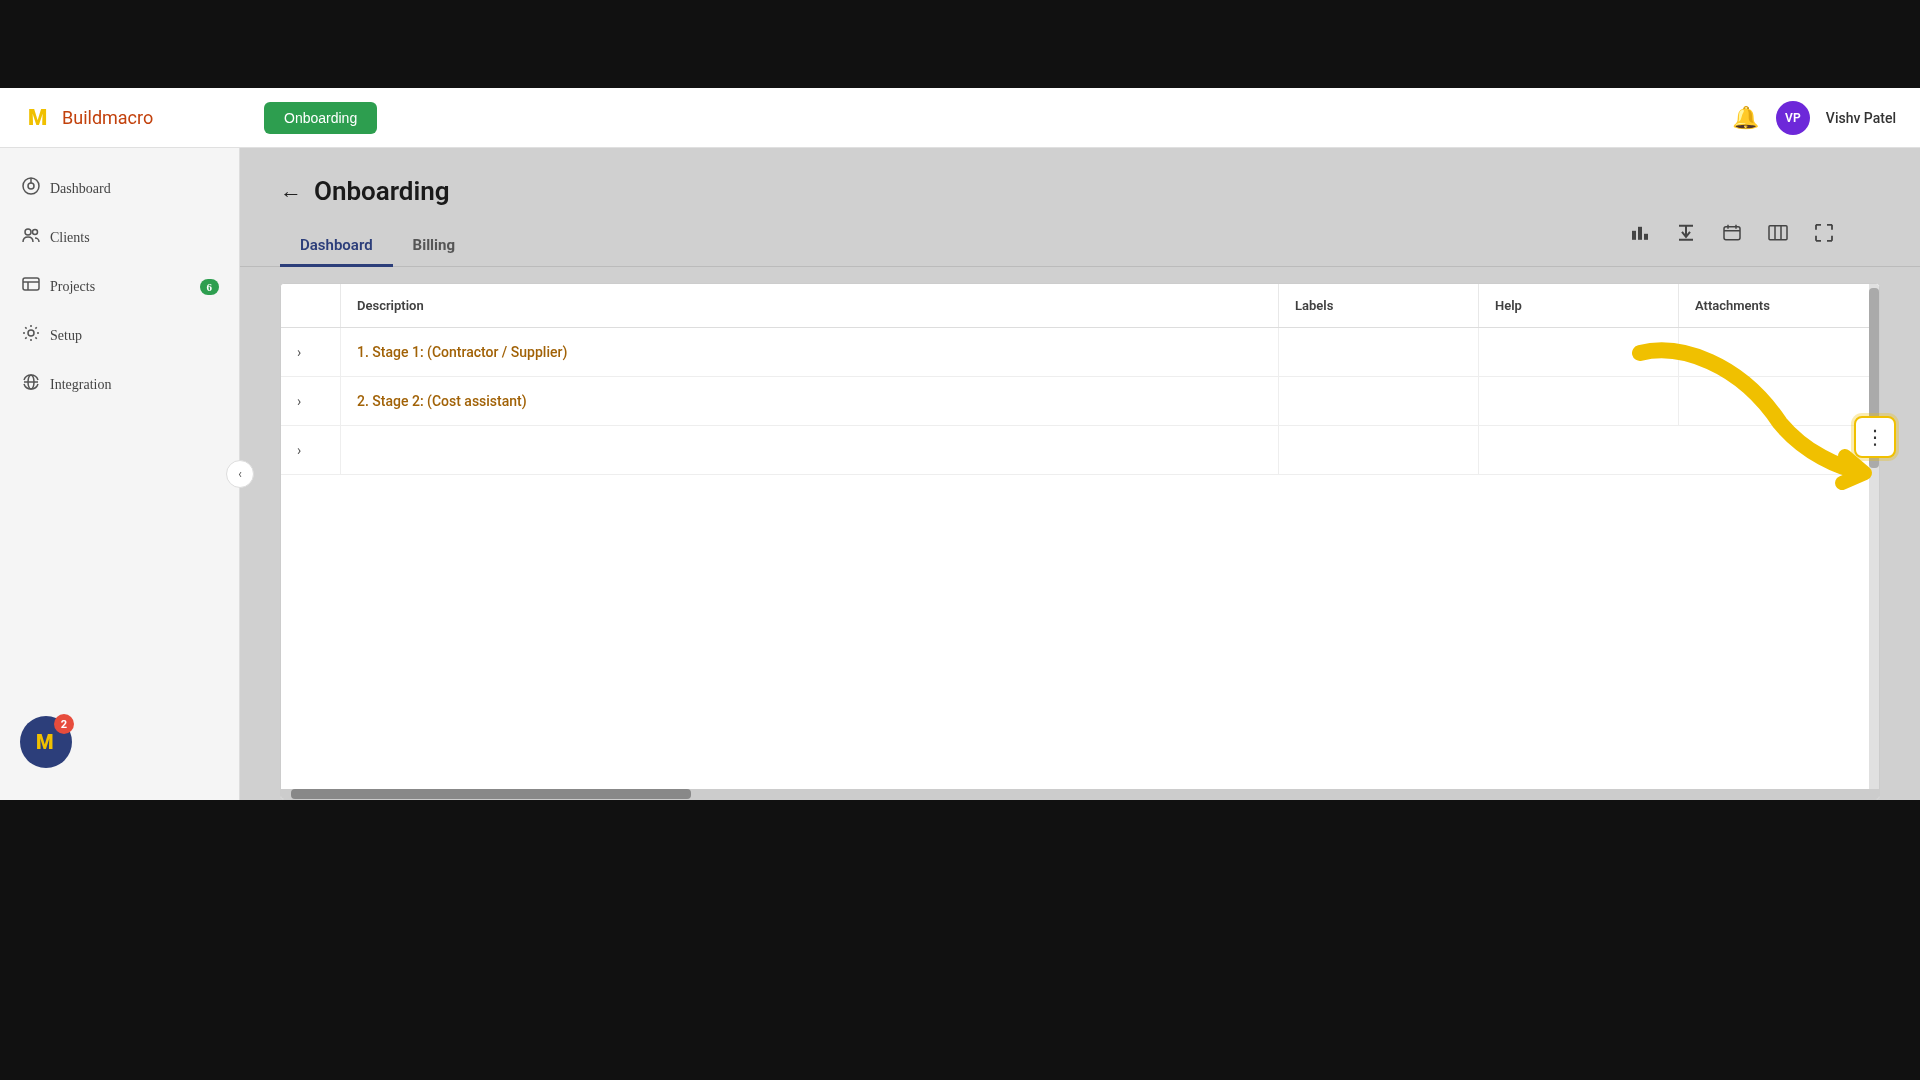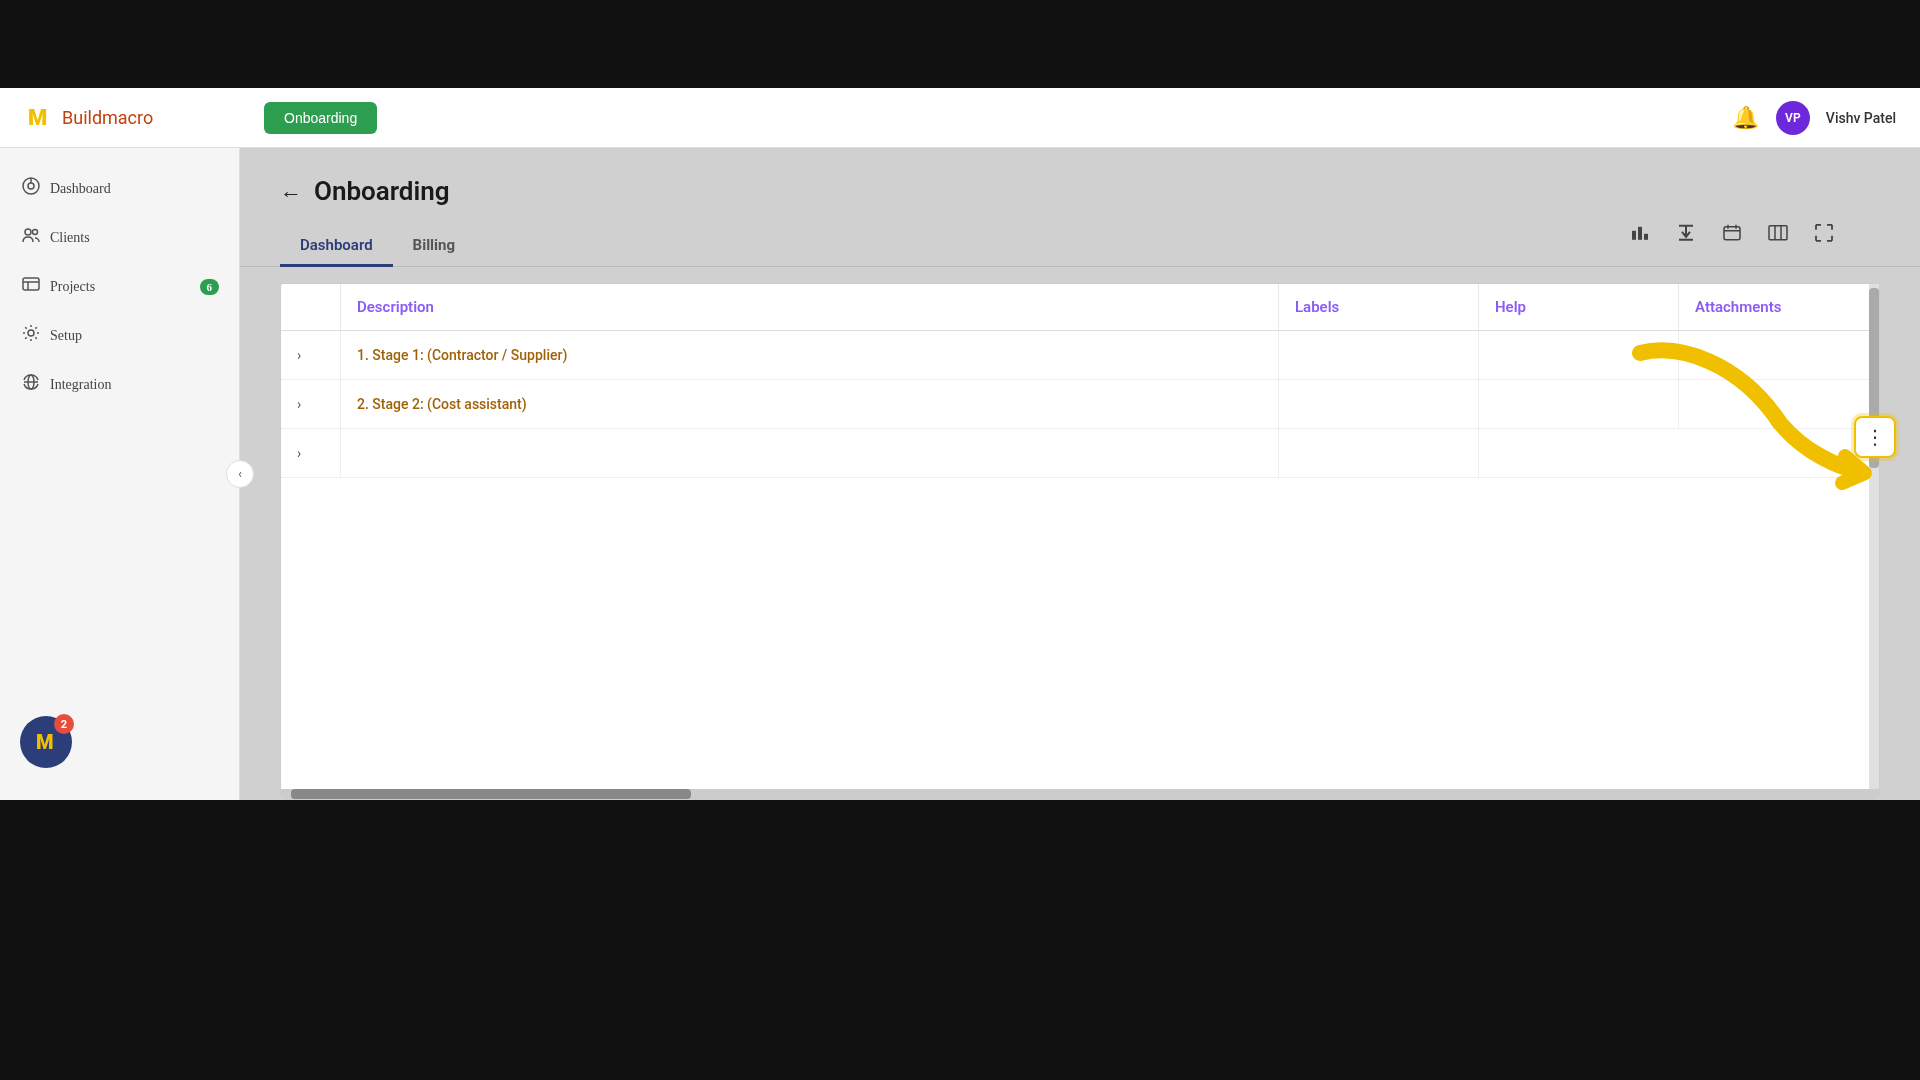--- a/index.html
+++ b/index.html
@@ -328,23 +328,23 @@
 
     .table-header {
       display: grid;
       grid-template-columns: 60px 1fr 200px 200px 200px;
       border-bottom: 1px solid #ddd;
       background: #fff;
     }
 
     .th {
       padding: 14px 16px;
-      font-size: 15px;
+      font-size: 13px;
       font-weight: 600;
-      color: #8b5cf6;
+      color: #404040;
       border-right: 1px solid #e8e8e8;
     }
 
     .th:last-child {
       border-right: none;
     }
 
     .table-row {
       display: grid;
       grid-template-columns: 60px 1fr 200px 200px 200px;

